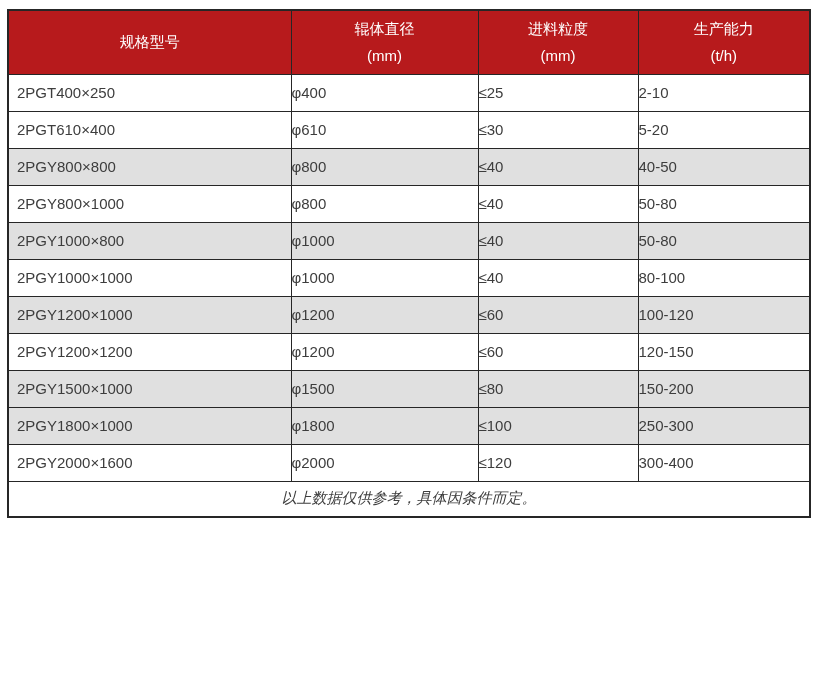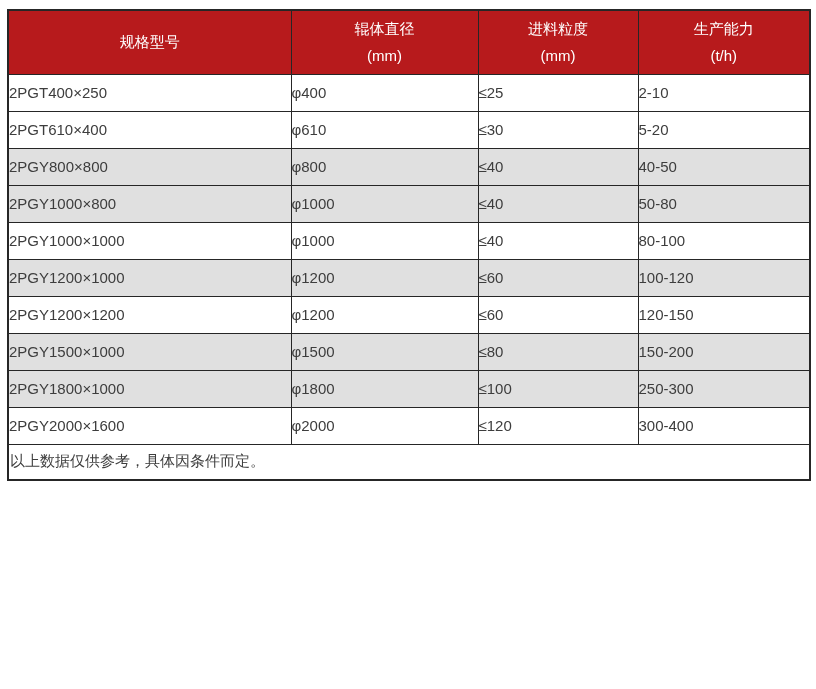--- a/index.html
+++ b/index.html
@@ -43,32 +43,33 @@
     height: 37px;
     font-size: 15px;
     color: var(--text-color, #3d3d3d);
     text-align: left;
     vertical-align: middle;
     background: var(--row-bg, #ffffff);
     padding: 0;
   }
   tbody td.model-cell {
     text-align: left;
-    padding-left: 0;
+    padding-left: 8px;
   }
   tbody tr.alt td {
     background: var(--row-alt-bg, #e0e0e0);
   }
   tfoot td {
     height: 36px;
     font-size: 15px;
     color: var(--text-color, #3d3d3d);
-    text-align: left;
+    text-align: center;
     vertical-align: middle;
     background: #ffffff;
+    font-style: italic;
   }
 </style>
 </head>
 <body>
 
 <div class="page">
   <table class="spec-table">
     <colgroup>
         <col style="width: 283px;">
         <col style="width: 187px;">
@@ -105,20 +106,26 @@
           <td class="model-cell">2PGT610×400</td>
           <td>φ610</td>
           <td>≤30</td>
           <td>5-20</td>
         </tr>
         <tr class="alt">
           <td class="model-cell">2PGY800×800</td>
           <td>φ800</td>
           <td>≤40</td>
           <td>40-50</td>
+        </tr>
+        <tr>
+          <td class="model-cell">2PGY800×1000</td>
+          <td>φ800</td>
+          <td>≤40</td>
+          <td>50-80</td>
         </tr>
         <tr class="alt">
           <td class="model-cell">2PGY1000×800</td>
           <td>φ1000</td>
           <td>≤40</td>
           <td>50-80</td>
         </tr>
         <tr>
           <td class="model-cell">2PGY1000×1000</td>
           <td>φ1000</td>

